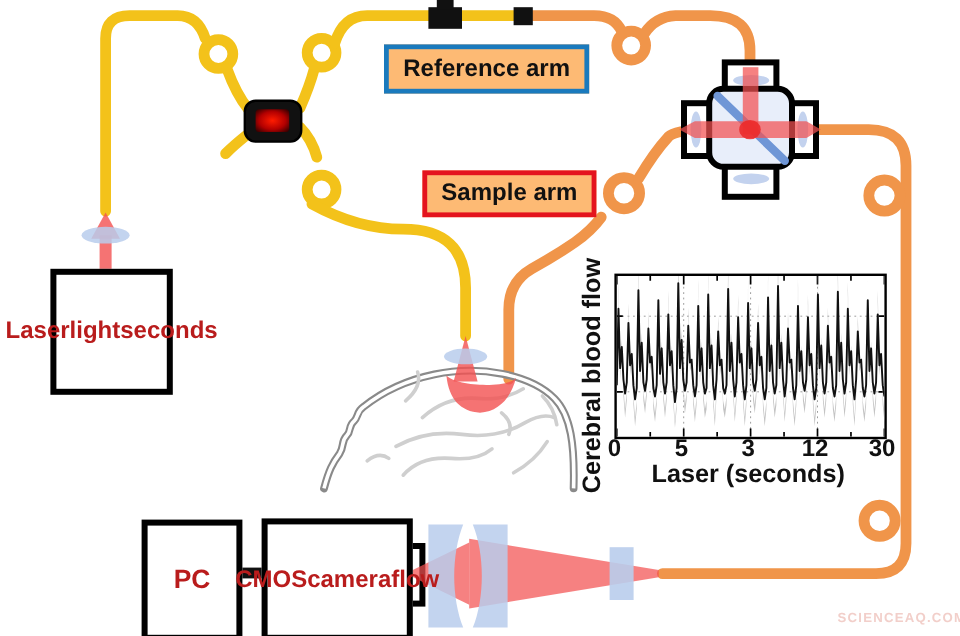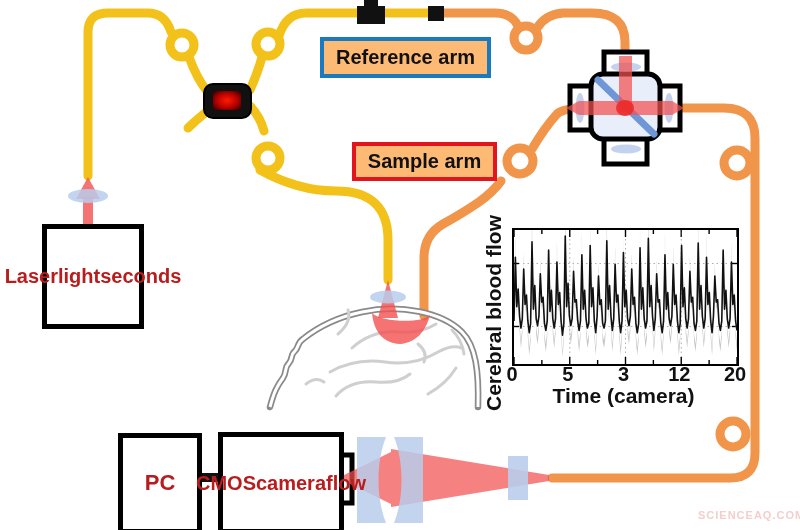--- a/index.html
+++ b/index.html
@@ -188,19 +188,19 @@
         <line x1="223" y1="96.5" x2="218" y2="96.5" stroke="#000" stroke-width="1.4"></line>
         <polygon points="0,100.39999999999999 1.3850931677018632,4.8199999999999985 2.7701863354037264,79.16 4.15527950310559,52.60999999999999 5.540372670807453,93.32 6.925465838509317,111.02 8.31055900621118,96.86 9.695652173913043,22.520000000000003 11.080745341614906,75.61999999999999 12.46583850931677,61.459999999999994 13.850931677018634,100.39999999999999 15.236024844720498,118.1 16.62111801242236,103.94 18.006211180124225,2.459999999999997 19.391304347826086,82.7 20.77639751552795,47.30000000000001 22.16149068322981,96.86 23.54658385093168,107.48 24.93167701863354,93.32 26.316770186335404,29.599999999999994 27.70186335403727,72.08 29.08695652173913,65 30.472049689440997,103.94 31.857142857142854,114.55999999999999 33.24223602484472,100.39999999999999 34.62732919254658,2.459999999999997 36.01242236024845,86.24000000000001 37.39751552795031,54.37999999999999 38.78260869565217,96.86 40.16770186335404,111.02 41.5527950310559,96.86 42.93788819875776,11.899999999999991 44.32298136645962,75.61999999999999 45.70807453416149,57.919999999999995 47.09316770186336,100.39999999999999 48.47826086956522,121.64 49.86335403726708,103.94 51.24844720496894,2.459999999999997 52.63354037267081,79.16 54.018633540372676,43.760000000000005 55.40372670807454,93.32 56.78881987577639,107.48 58.17391304347826,96.86 59.559006211180126,26.060000000000006 60.944099378881994,72.08 62.32919254658385,68.53999999999999 63.71428571428571,100.39999999999999 65.09937888198758,114.55999999999999 66.48447204968944,100.39999999999999 67.86956521739131,2.459999999999997 69.25465838509317,82.7 70.63975155279503,54.37999999999999 72.0248447204969,96.86 73.40993788819875,111.02 74.79503105590062,103.94 76.18012422360248,2.459999999999997 77.56521739130434,79.16 78.95031055900621,50.83999999999999 80.33540372670808,100.39999999999999 81.72049689440995,118.1 83.1055900621118,93.32 84.49068322981367,33.14 85.87577639751552,75.61999999999999 87.26086956521739,68.53999999999999 88.64596273291924,103.94 90.03105590062111,111.02 91.41614906832298,100.39999999999999 92.80124223602485,2.459999999999997 94.18633540372672,82.7 95.57142857142857,47.30000000000001 96.95652173913044,93.32 98.3416149068323,114.55999999999999 99.72670807453416,96.86 101.11180124223603,15.439999999999996 102.49689440993788,72.08 103.88198757763975,61.459999999999994 105.26708074534162,100.39999999999999 106.65217391304348,118.1 108.03726708074535,100.39999999999999 109.4223602484472,2.459999999999997 110.80745341614907,79.16 112.19254658385093,54.37999999999999 113.57763975155278,96.86 114.96273291925465,107.48 116.34782608695652,93.32 117.73291925465838,22.520000000000003 119.11801242236025,75.61999999999999 120.50310559006212,65 121.88819875776399,103.94 123.27329192546586,118.1 124.6583850931677,103.94 126.04347826086955,2.459999999999997 127.42857142857142,82.7 128.8136645962733,50.83999999999999 130.19875776397515,96.86 131.583850931677,111.02 132.9689440993789,100.39999999999999 134.35403726708074,2.459999999999997 135.73913043478262,79.16 137.12422360248448,47.30000000000001 138.50931677018633,93.32 139.89440993788818,114.55999999999999 141.27950310559007,96.86 142.66459627329192,29.599999999999994 144.0496894409938,72.08 145.43478260869566,68.53999999999999 146.8198757763975,103.94 148.2049689440994,118.1 149.59006211180125,100.39999999999999 150.9751552795031,2.459999999999997 152.36024844720495,82.7 153.74534161490683,57.919999999999995 155.1304347826087,96.86 156.51552795031057,107.48 157.90062111801242,93.32 159.28571428571428,15.439999999999996 160.67080745341616,75.61999999999999 162.055900621118,61.459999999999994 163.4409937888199,100.39999999999999 164.82608695652172,118.1 166.2111801242236,103.94 167.59627329192546,2.459999999999997 168.98136645962734,79.16 170.3664596273292,50.83999999999999 171.75155279503105,96.86 173.13664596273293,111.02 174.52173913043478,96.86 175.90683229813666,26.060000000000006 177.2919254658385,72.08 178.67701863354037,65 180.06211180124222,103.94 181.4472049689441,114.55999999999999 182.83229813664596,100.39999999999999 184.2173913043478,2.459999999999997 185.6024844720497,82.7 186.98757763975155,47.30000000000001 188.37267080745343,93.32 189.75776397515529,111.02 191.14285714285714,96.86 192.527950310559,4.8199999999999985 193.91304347826087,75.61999999999999 195.29813664596273,57.919999999999995 196.6832298136646,100.39999999999999 198.06832298136646,118.1 199.45341614906832,93.32 200.8385093167702,33.14 202.22360248447205,72.08 203.6086956521739,68.53999999999999 204.99378881987576,103.94 206.37888198757764,114.55999999999999 207.7639751552795,100.39999999999999 209.14906832298138,2.459999999999997 210.53416149068323,82.7 211.91925465838509,54.37999999999999 213.30434782608697,96.86 214.68944099378882,111.02 216.0745341614907,96.86 217.45962732919253,11.899999999999991 218.8447204968944,75.61999999999999 220.22981366459626,61.459999999999994 221.61490683229815,100.39999999999999 223,114.55999999999999 223,121.64 221.61490683229815,107.48 220.22981366459626,68.54 218.8447204968944,82.7 217.45962732919253,18.979999999999997 216.0745341614907,103.94000000000001 214.68944099378882,118.10000000000001 213.30434782608697,103.94000000000001 211.91925465838509,61.459999999999994 210.53416149068323,89.78 209.14906832298138,1.2799999999999958 207.7639751552795,107.48 206.37888198757764,121.64 204.99378881987576,111.02 203.6086956521739,75.61999999999999 202.22360248447205,79.16 200.8385093167702,40.220000000000006 199.45341614906832,100.4 198.06832298136646,125.18 196.6832298136646,107.48 195.29813664596273,65 193.91304347826087,82.7 192.527950310559,11.900000000000006 191.14285714285714,103.94000000000001 189.75776397515529,118.10000000000001 188.37267080745343,100.4 186.98757763975155,54.38000000000002 185.6024844720497,89.78 184.2173913043478,-9.339999999999987 182.83229813664596,107.48 181.4472049689441,121.64 180.06211180124222,111.02 178.67701863354037,72.08000000000001 177.2919254658385,79.16 175.90683229813666,33.140000000000015 174.52173913043478,103.94000000000001 173.13664596273293,118.10000000000001 171.75155279503105,103.94000000000001 170.3664596273292,57.919999999999995 168.98136645962734,86.24 167.59627329192546,-5.800000000000011 166.2111801242236,111.02 164.82608695652172,125.18 163.4409937888199,107.48 162.055900621118,68.54 160.67080745341616,82.7 159.28571428571428,22.520000000000003 157.90062111801242,100.4 156.51552795031057,114.56 155.1304347826087,103.94000000000001 153.74534161490683,65 152.36024844720495,89.78 150.9751552795031,8.360000000000003 149.59006211180125,107.48 148.2049689440994,125.18 146.8198757763975,111.02 145.43478260869566,75.61999999999999 144.0496894409938,79.16 142.66459627329192,36.68 141.27950310559007,103.94000000000001 139.89440993788818,121.64 138.50931677018633,100.4 137.12422360248448,54.38000000000002 135.73913043478262,86.24 134.35403726708074,-16.419999999999995 132.9689440993789,107.48 131.583850931677,118.10000000000001 130.19875776397515,103.94000000000001 128.8136645962733,57.919999999999995 127.42857142857142,89.78 126.04347826086955,-2.260000000000007 124.6583850931677,111.02 123.27329192546586,125.18 121.88819875776399,111.02 120.50310559006212,72.08000000000001 119.11801242236025,82.7 117.73291925465838,29.60000000000001 116.34782608695652,100.4 114.96273291925465,114.56 113.57763975155278,103.94000000000001 112.19254658385093,61.459999999999994 110.80745341614907,86.24 109.4223602484472,4.8199999999999985 108.03726708074535,107.48 106.65217391304348,125.18 105.26708074534162,107.48 103.88198757763975,68.54 102.49689440993788,79.16 101.11180124223603,22.520000000000003 99.72670807453416,103.94000000000001 98.3416149068323,121.64 96.95652173913044,100.4 95.57142857142857,54.38000000000002 94.18633540372672,89.78 92.80124223602485,-12.879999999999992 91.41614906832298,107.48 90.03105590062111,118.10000000000001 88.64596273291924,111.02 87.26086956521739,75.61999999999999 85.87577639751552,82.7 84.49068322981367,40.220000000000006 83.1055900621118,100.4 81.72049689440995,125.18 80.33540372670808,107.48 78.95031055900621,57.919999999999995 77.56521739130434,86.24 76.18012422360248,-5.800000000000011 74.79503105590062,111.02 73.40993788819875,118.10000000000001 72.0248447204969,103.94000000000001 70.63975155279503,61.459999999999994 69.25465838509317,89.78 67.86956521739131,8.360000000000003 66.48447204968944,107.48 65.09937888198758,121.64 63.71428571428571,107.48 62.32919254658385,75.61999999999999 60.944099378881994,79.16 59.559006211180126,33.140000000000015 58.17391304347826,103.94000000000001 56.78881987577639,114.56 55.40372670807454,100.4 54.018633540372676,50.84000000000001 52.63354037267081,86.24 51.24844720496894,-19.959999999999997 49.86335403726708,111.02 48.47826086956522,126.36 47.09316770186336,107.48 45.70807453416149,65 44.32298136645962,82.7 42.93788819875776,18.979999999999997 41.5527950310559,103.94000000000001 40.16770186335404,118.10000000000001 38.78260869565217,103.94000000000001 37.39751552795031,61.459999999999994 36.01242236024845,93.32 34.62732919254658,1.2799999999999958 33.24223602484472,107.48 31.857142857142854,121.64 30.472049689440997,111.02 29.08695652173913,72.08000000000001 27.70186335403727,79.16 26.316770186335404,36.68 24.93167701863354,100.4 23.54658385093168,114.56 22.16149068322981,103.94000000000001 20.77639751552795,54.38000000000002 19.391304347826086,89.78 18.006211180124225,-11.109999999999975 16.62111801242236,111.02 15.236024844720498,125.18 13.850931677018634,107.48 12.46583850931677,68.54 11.080745341614906,82.7 9.695652173913043,29.60000000000001 8.31055900621118,103.94000000000001 6.925465838509317,118.10000000000001 5.540372670807453,100.4 4.15527950310559,59.69 2.7701863354037264,86.24 1.3850931677018632,11.900000000000006 0,107.48" fill="#c4c4c4"></polygon>
         <polyline points="0,90.96 1.3850931677018632,27.240000000000006 2.7701863354037264,76.8 4.15527950310559,59.099999999999994 5.540372670807453,86.24 6.925465838509317,98.04 8.31055900621118,88.6 9.695652173913043,39.040000000000006 11.080745341614906,74.44000000000001 12.46583850931677,65 13.850931677018634,90.96 15.236024844720498,102.76 16.62111801242236,93.32 18.006211180124225,11.900000000000006 19.391304347826086,79.16 20.77639751552795,55.56 22.16149068322981,88.6 23.54658385093168,95.68 24.93167701863354,86.24 26.316770186335404,43.75999999999999 27.70186335403727,72.08000000000001 29.08695652173913,67.36 30.472049689440997,93.32 31.857142857142854,100.4 33.24223602484472,90.96 34.62732919254658,20.16 36.01242236024845,81.52 37.39751552795031,60.279999999999994 38.78260869565217,88.6 40.16770186335404,98.04 41.5527950310559,88.6 42.93788819875776,31.959999999999997 44.32298136645962,74.44000000000001 45.70807453416149,62.64 47.09316770186336,90.96 48.47826086956522,105.11999999999999 49.86335403726708,93.32 51.24844720496894,6 52.63354037267081,76.8 54.018633540372676,53.2 55.40372670807454,86.24 56.78881987577639,95.68 58.17391304347826,88.6 59.559006211180126,41.400000000000006 60.944099378881994,72.08000000000001 62.32919254658385,69.72 63.71428571428571,90.96 65.09937888198758,100.4 66.48447204968944,90.96 67.86956521739131,24.880000000000003 69.25465838509317,79.16 70.63975155279503,60.279999999999994 72.0248447204969,88.6 73.40993788819875,98.04 74.79503105590062,93.32 76.18012422360248,15.439999999999996 77.56521739130434,76.8 78.95031055900621,57.919999999999995 80.33540372670808,90.96 81.72049689440995,102.76 83.1055900621118,86.24 84.49068322981367,46.12 85.87577639751552,74.44000000000001 87.26086956521739,69.72 88.64596273291924,93.32 90.03105590062111,98.04 91.41614906832298,90.96 92.80124223602485,10.720000000000004 94.18633540372672,79.16 95.57142857142857,55.56 96.95652173913044,86.24 98.3416149068323,100.4 99.72670807453416,88.6 101.11180124223603,34.32 102.49689440993788,72.08000000000001 103.88198757763975,65 105.26708074534162,90.96 106.65217391304348,102.76 108.03726708074535,90.96 109.4223602484472,22.520000000000003 110.80745341614907,76.8 112.19254658385093,60.279999999999994 113.57763975155278,88.6 114.96273291925465,95.68 116.34782608695652,86.24 117.73291925465838,39.040000000000006 119.11801242236025,74.44000000000001 120.50310559006212,67.36 121.88819875776399,93.32 123.27329192546586,102.76 124.6583850931677,93.32 126.04347826086955,17.799999999999997 127.42857142857142,79.16 128.8136645962733,57.919999999999995 130.19875776397515,88.6 131.583850931677,98.04 132.9689440993789,90.96 134.35403726708074,8.360000000000003 135.73913043478262,76.8 137.12422360248448,55.56 138.50931677018633,86.24 139.89440993788818,100.4 141.27950310559007,88.6 142.66459627329192,43.75999999999999 144.0496894409938,72.08000000000001 145.43478260869566,69.72 146.8198757763975,93.32 148.2049689440994,102.76 149.59006211180125,90.96 150.9751552795031,24.880000000000003 152.36024844720495,79.16 153.74534161490683,62.64 155.1304347826087,88.6 156.51552795031057,95.68 157.90062111801242,86.24 159.28571428571428,34.32 160.67080745341616,74.44000000000001 162.055900621118,65 163.4409937888199,90.96 164.82608695652172,102.76 166.2111801242236,93.32 167.59627329192546,15.439999999999996 168.98136645962734,76.8 170.3664596273292,57.919999999999995 171.75155279503105,88.6 173.13664596273293,98.04 174.52173913043478,88.6 175.90683229813666,41.400000000000006 177.2919254658385,72.08000000000001 178.67701863354037,67.36 180.06211180124222,93.32 181.4472049689441,100.4 182.83229813664596,90.96 184.2173913043478,13.080000000000005 185.6024844720497,79.16 186.98757763975155,55.56 188.37267080745343,86.24 189.75776397515529,98.04 191.14285714285714,88.6 192.527950310559,27.240000000000006 193.91304347826087,74.44000000000001 195.29813664596273,62.64 196.6832298136646,90.96 198.06832298136646,102.76 199.45341614906832,86.24 200.8385093167702,46.12 202.22360248447205,72.08000000000001 203.6086956521739,69.72 204.99378881987576,93.32 206.37888198757764,100.4 207.7639751552795,90.96 209.14906832298138,20.16 210.53416149068323,79.16 211.91925465838509,60.279999999999994 213.30434782608697,88.6 214.68944099378882,98.04 216.0745341614907,88.6 217.45962732919253,31.959999999999997 218.8447204968944,74.44000000000001 220.22981366459626,65 221.61490683229815,90.96 223,100.4" fill="none" stroke="#111" stroke-width="1.6" stroke-linejoin="round"></polyline>
       </svg>
   </div>
   <div id="xticks">
       <span style="left: 0px;">0</span>
       <span style="left: 55.75px;">5</span>
       <span style="left: 111.5px;">3</span>
       <span style="left: 167.25px;">12</span>
-      <span style="left: 223px;">20</span>
+      <span style="left: 223px;">30</span>
     </div>
-  <div class="xlabel">Time (camera)</div>
+  <div class="xlabel">Laser (seconds)</div>
   <div class="ylabel">Cerebral blood flow</div>
 
   <div class="watermark">SCIENCEAQ.COM</div>
 </div>
 
 </body></html>

